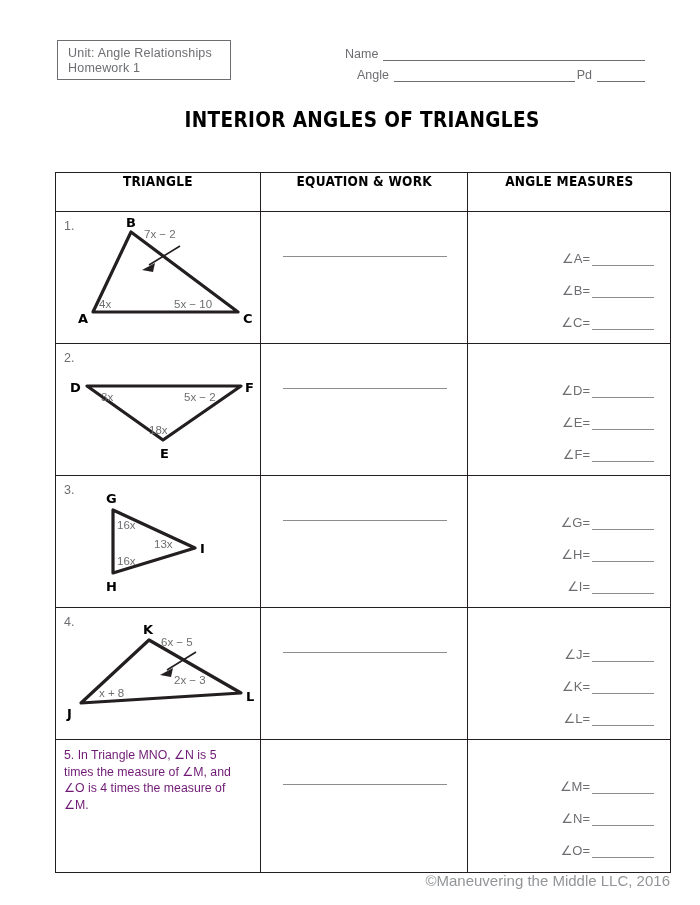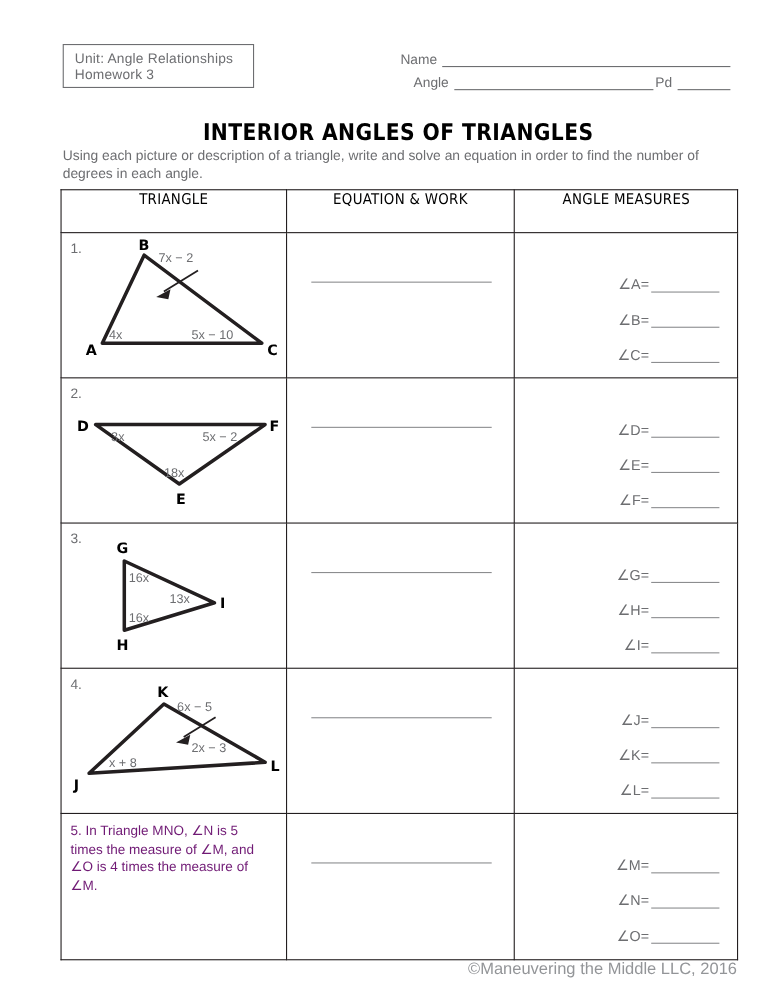--- a/index.html
+++ b/index.html
@@ -37,21 +37,21 @@
   .unit-line {
     font-size: 12.5px;
     line-height: 15px;
     color: #6d6e71;
     letter-spacing: 0.2px;
     white-space: nowrap;
   }
 
   .namedate {
     position: absolute;
-    left: 352px;
+    left: 333px;
     top: 40px;
     width: 300px;
   }
   .nd-row {
     display: flex;
     align-items: flex-end;
     font-size: 12.5px;
     color: #6d6e71;
     height: 21px;
     white-space: nowrap;
@@ -107,21 +107,21 @@
   }
   .col-tri  { width: 205px; }
   .col-eq   { width: 207px; }
   .col-ang  { width: 203px; }
 
   .hdr {
     height: 38px;
     text-align: center;
     vertical-align: middle;
     font-family: "DejaVu Sans", sans-serif;
-    font-weight: 400;
+    font-weight: 700;
     font-size: 13.5px;
     letter-spacing: 0.3px;
     color: #000;
   }
   .hdr span { display: inline-block; transform: scaleX(0.9); }
 
   .body-row td { height: 131px; }
   .body-row.last td { height: 132px; }
 
   .cell-inner {
@@ -210,39 +210,38 @@
     fill: #6d6e71;
   }
 </style>
 </head>
 <body>
 
 <div class="page">
 
   <div class="unit-box">
     <div class="unit-line">Unit: Angle Relationships</div>
-    <div class="unit-line">Homework 3</div>
+    <div class="unit-line">Homework 1</div>
   </div>
 
   <div class="namedate">
     <div class="nd-row">
       <span class="nd-label">Name</span>
       <span class="nd-rule"></span>
     </div>
     <div class="nd-row nd-indent">
       <span class="nd-label">Angle</span>
       <span class="nd-rule"></span>
       <span class="nd-mid">Pd</span>
       <span class="nd-rule short"></span>
     </div>
   </div>
 
   <div class="title">INTERIOR ANGLES OF TRIANGLES</div>
 
-  <div class="instructions">Using each picture or description of a triangle, write and solve an equation in order to find the number of degrees in each angle.</div>
 
   <table class="tbl">
     <colgroup>
       <col class="col-tri">
         <col class="col-eq">
         <col class="col-ang">
     </colgroup>
     <thead>
       <tr>
         <th class="hdr"><span>TRIANGLE</span></th>

